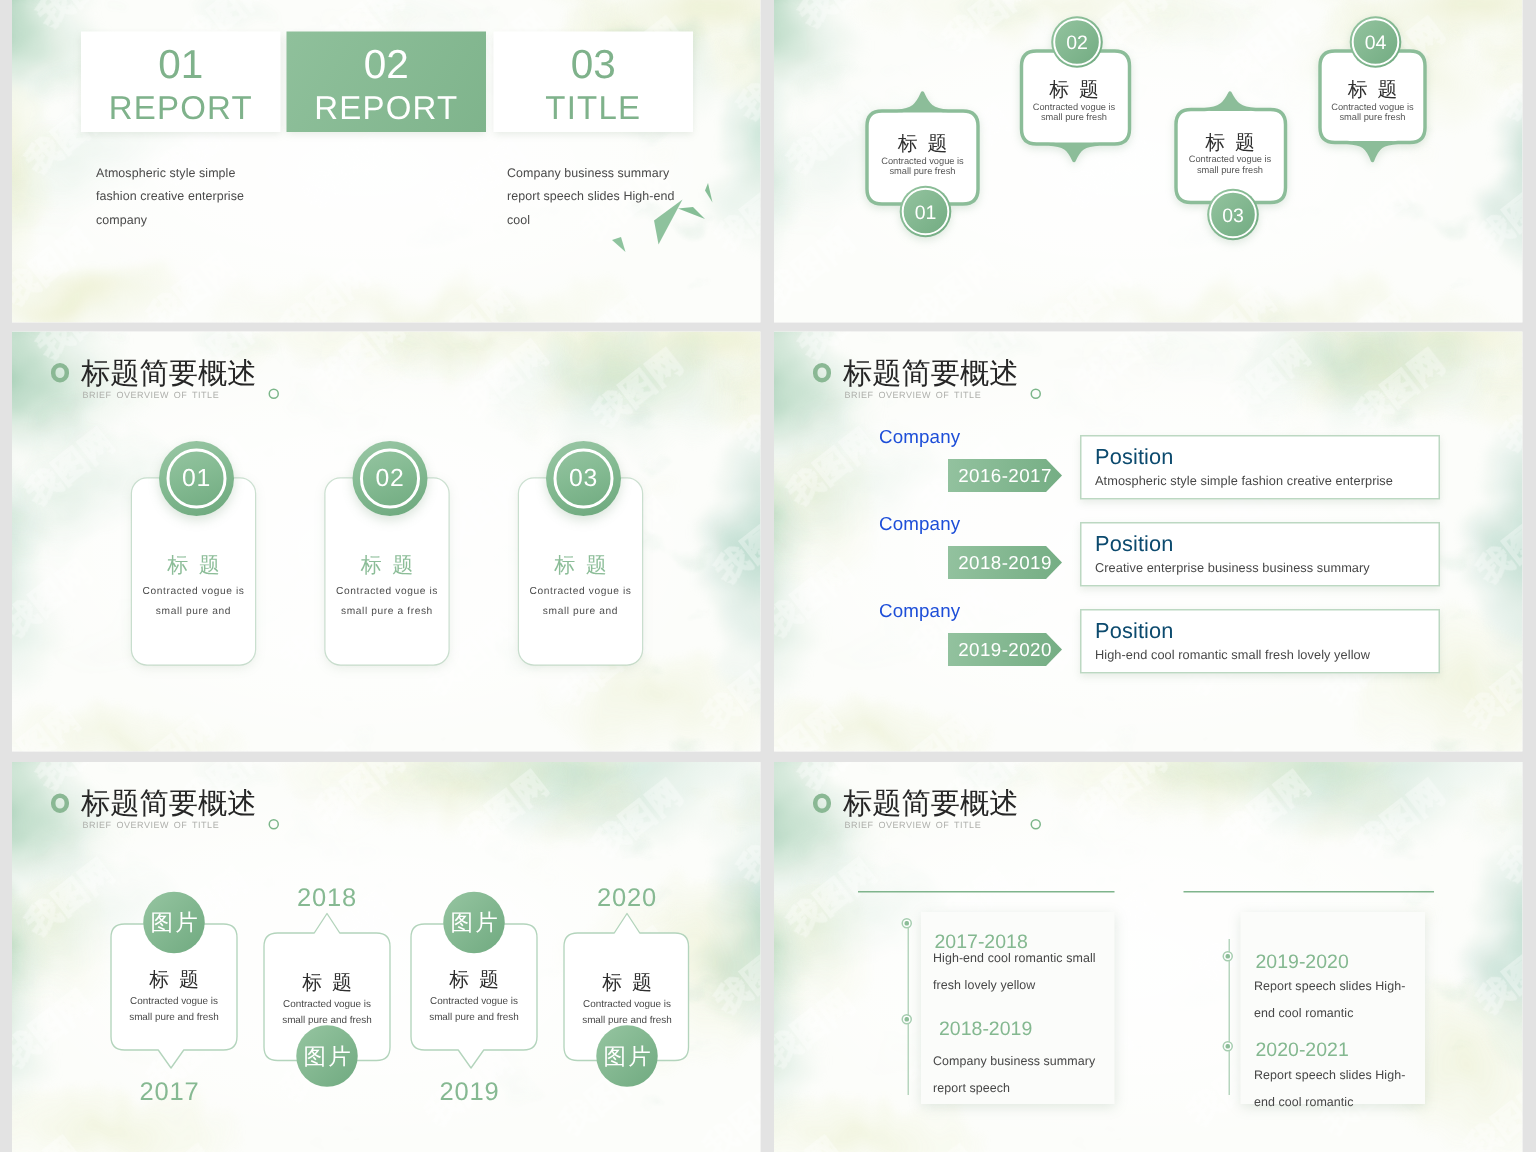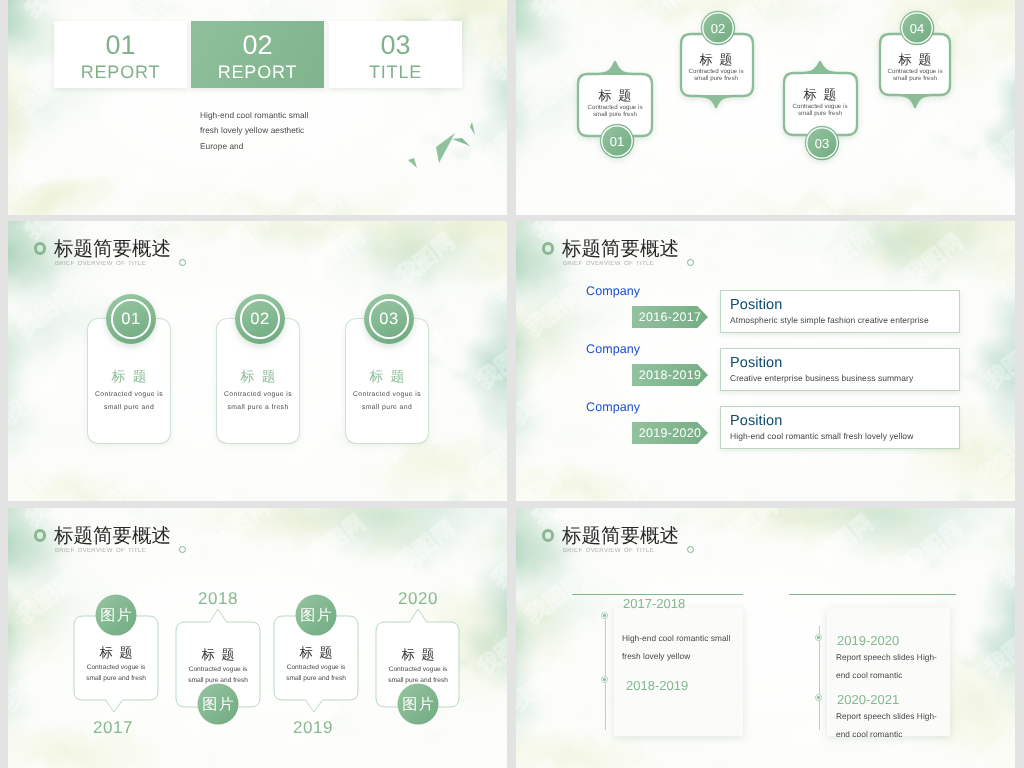--- a/index.html
+++ b/index.html
@@ -15,21 +15,21 @@
 .s5{left:8px;top:508px;width:499px;height:260px}
 .s6{left:516px;top:508px;width:499px;height:260px}
 .bg{position:absolute;left:0;top:0;width:100%;height:100%;pointer-events:none}
 .wm{position:absolute;left:0;top:0;width:100%;height:100%;pointer-events:none;opacity:.40}
 
 
 .s1 .card{position:absolute;top:21px;width:133px;height:67px;background:#fff;
   box-shadow:0 2px 5px rgba(120,150,120,.18);display:flex;flex-direction:column;
   align-items:center;justify-content:center}
 .s1 .card .num{font-size:27px;color:#7fb28b;font-weight:400;line-height:1;letter-spacing:0px;margin-top:4px}
-.s1 .card .lbl{font-size:18px;color:#7fb28b;letter-spacing:0.8px;margin-top:4px;line-height:1}
+.s1 .card .lbl{font-size:22px;color:#7fb28b;letter-spacing:0.8px;margin-top:4px;line-height:1}
 .s1 .card.c1{left:46px}
 .s1 .card.c2{left:183px;background:linear-gradient(120deg,#8fc09b,#7fb48c)}
 .s1 .card.c2 .num,.s1 .card.c2 .lbl{color:#fff}
 .s1 .card.c3{left:321px}
 .s1 .ptxt{position:absolute;top:108px;width:112px;font-size:8.3px;color:#4a4a4a;
   line-height:1.85;letter-spacing:.05px}
 .s1 .ptxt.p1{left:56px}
 .s1 .ptxt.p2{left:192px}
 .s1 .ptxt.p3{left:330px}
 
@@ -226,21 +226,22 @@
  </div>
  <div class="card c2">
    <div class="num">02</div>
    <div class="lbl">REPORT</div>
  </div>
  <div class="card c3">
    <div class="num">03</div>
    <div class="lbl">TITLE</div>
  </div>
 
- <div class="ptxt p2">High-end cool romantic small fresh lovely yellow aesthetic Europe and</div>
+ <div class="ptxt p1">Atmospheric style simple fashion creative enterprise company</div>
+ <div class="ptxt p3">Company business summary report speech slides High-end cool</div>
 
  <svg class="bg" viewBox="0 0 499 215">
    <polygon points="428,147 447,133 431,163" fill="#84bd95" opacity=".92"></polygon>
    <polygon points="444,139 454,138 462,146" fill="#7fba90" opacity=".95"></polygon>
    <polygon points="462,127 464,122 467,135" fill="#7fba90" opacity=".95"></polygon>
    <polygon points="400,160 406,158 409,168" fill="#82bc93" opacity=".9"></polygon>
  </svg>
 </div>
 
 <div class="slide s2">
@@ -564,23 +565,24 @@
   <div class="h1" style="left:46px;top:19px">标题简要概述</div>
   <div class="h2" style="left:47px;top:40px">BRIEF OVERVIEW OF TITLE</div>
   <div class="ring2" style="left:171px;top:38px"></div>
  </div>
 
  <div class="panel" style="left:98px;top:100px;height:128px"></div>
  <div class="hline" style="left:56px;top:86px;width:171px"></div>
  <div class="vline" style="left:89px;top:107px;height:115px"></div>
  <div class="dot" style="left:85.2px;top:104px"></div>
  <div class="dot" style="left:85px;top:168px"></div>
- <div class="yh" style="left:107px;top:89px">2017-2018</div>
+ <div class="yh" style="left:107px;top:113px">2017-2018</div>
  <div class="yd" style="left:106px;top:121px">High-end cool romantic small fresh lovely yellow</div>
  <div class="yh" style="left:110px;top:171px">2018-2019</div>
+ <div class="yd" style="left:106px;top:190px">Company business summary report speech</div>
 
  <div class="panel" style="left:311px;top:100px;height:128px;width:123px"></div>
  <div class="hline" style="left:273px;top:86px;width:167px"></div>
  <div class="vline" style="left:303px;top:118px;height:104px"></div>
  <div class="dot" style="left:299px;top:126px"></div>
  <div class="dot" style="left:299px;top:186px"></div>
  <div class="yh" style="left:321px;top:126px">2019-2020</div>
  <div class="yd narrow" style="left:320px;top:140px">Report speech slides High-end cool romantic</div>
  <div class="yh" style="left:321px;top:185px">2020-2021</div>
  <div class="yd narrow" style="left:320px;top:199px">Report speech slides High-end cool romantic</div>

